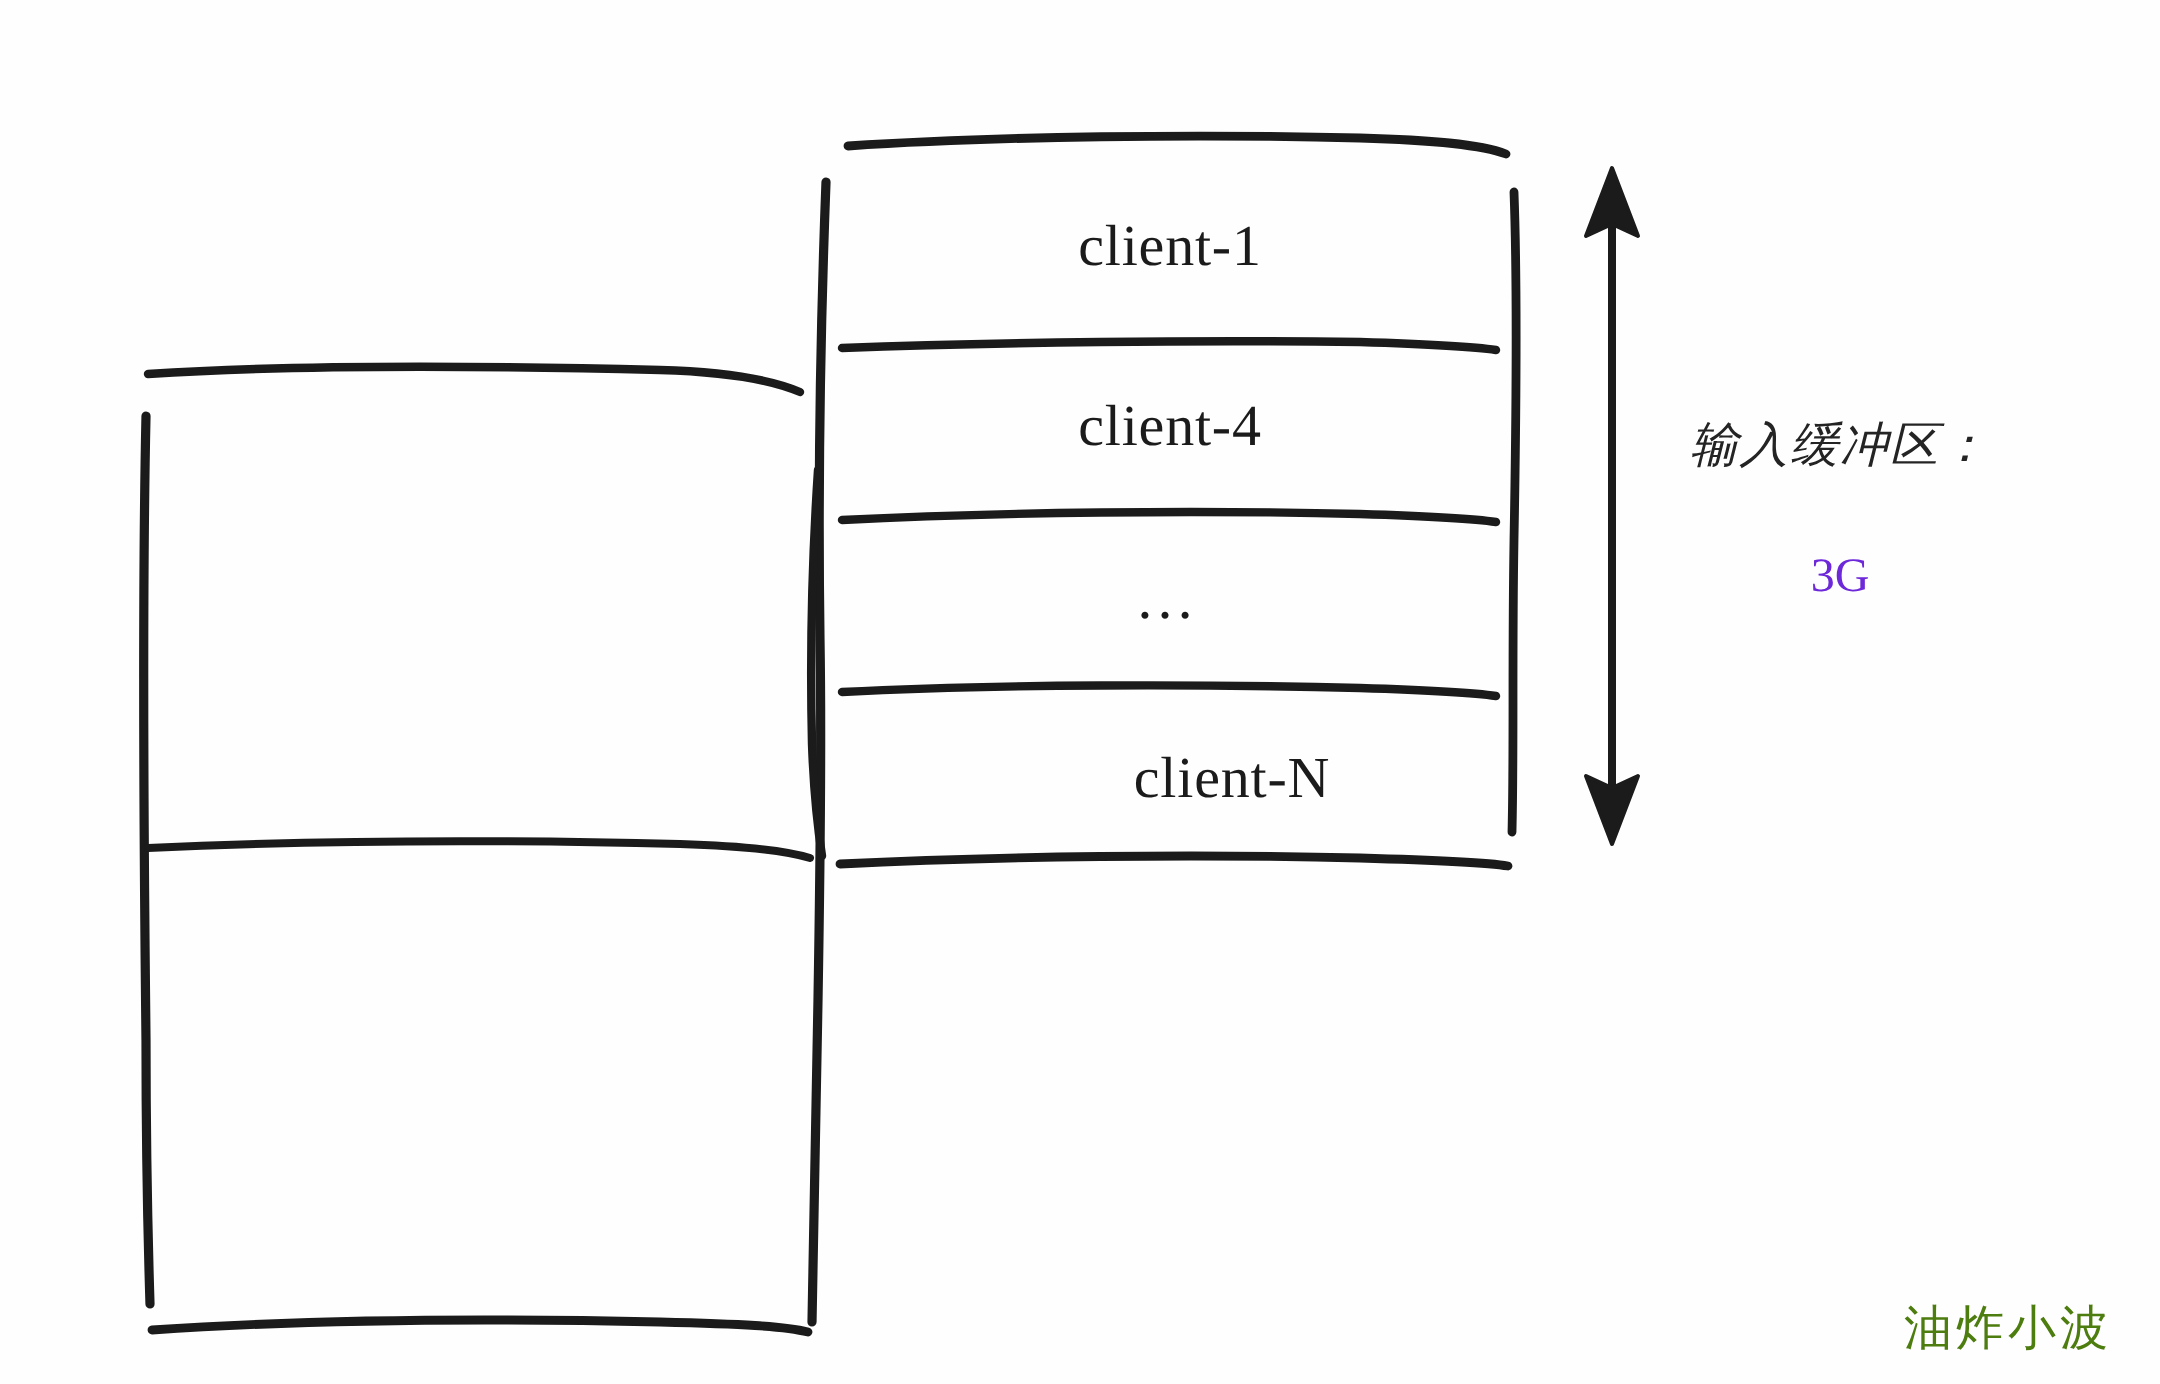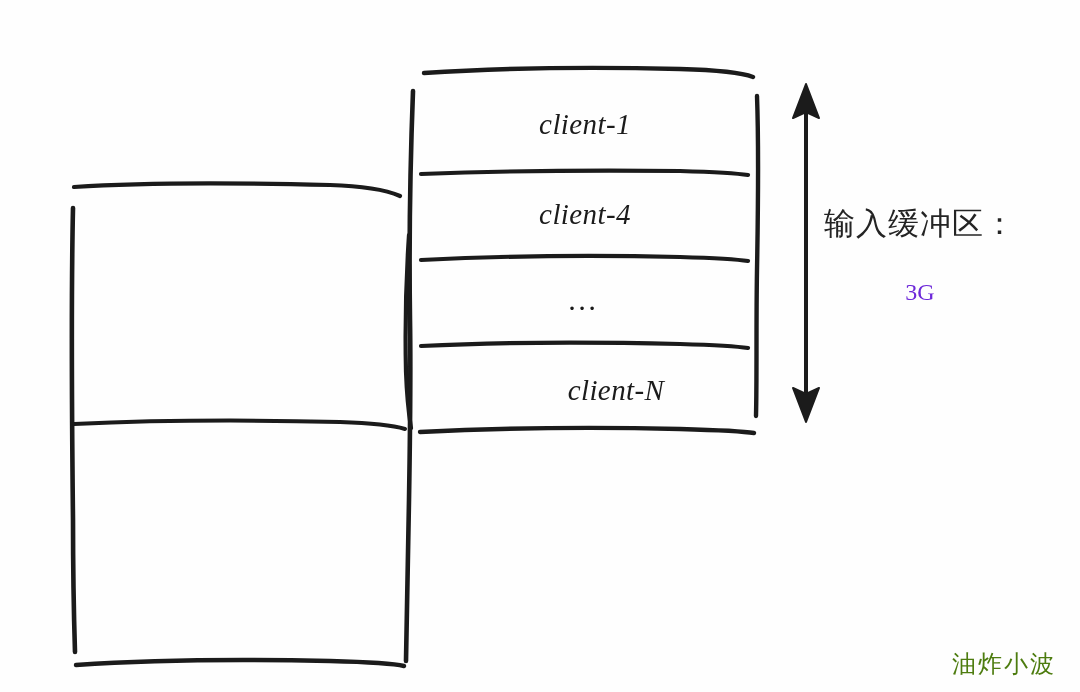--- a/index.html
+++ b/index.html
@@ -26,21 +26,20 @@
   }
   .lbl {
     position: absolute;
     color: #1b1b1b;
     font-family: "Liberation Serif", "DejaVu Serif", serif;
     white-space: nowrap;
     -webkit-font-smoothing: antialiased;
   }
   .lbl-center {
     transform: translate(-50%, -50%);
-    font-style: italic;
   }
   #label-maxmemory {
     left: 245px;
     top: 229px;
     font-size: 30px;
     letter-spacing: 0.3px;
   }
   #label-used {
     left: 243px;
     top: 546px;
@@ -57,24 +56,25 @@
   #label-client-3 { left: 616px; top: 390px; }
   #annotation-block {
     left: 920px;
     top: 256px;
     transform: translate(-50%, -50%);
     text-align: center;
     line-height: 1.24;
   }
   #annotation-text {
     display: block;
-    font-size: 31px;
+    font-size: 24px;
     font-family: "DejaVu Sans", "Liberation Sans", sans-serif;
     letter-spacing: 1px;
     color: #242424;
+    font-style: italic;
   }
   #annotation-value {
     display: block;
     font-size: 24px;
     color: #6d28d9;
     margin-top: 36px;
   }
   #watermark {
     position: absolute;
     right: 24px;

